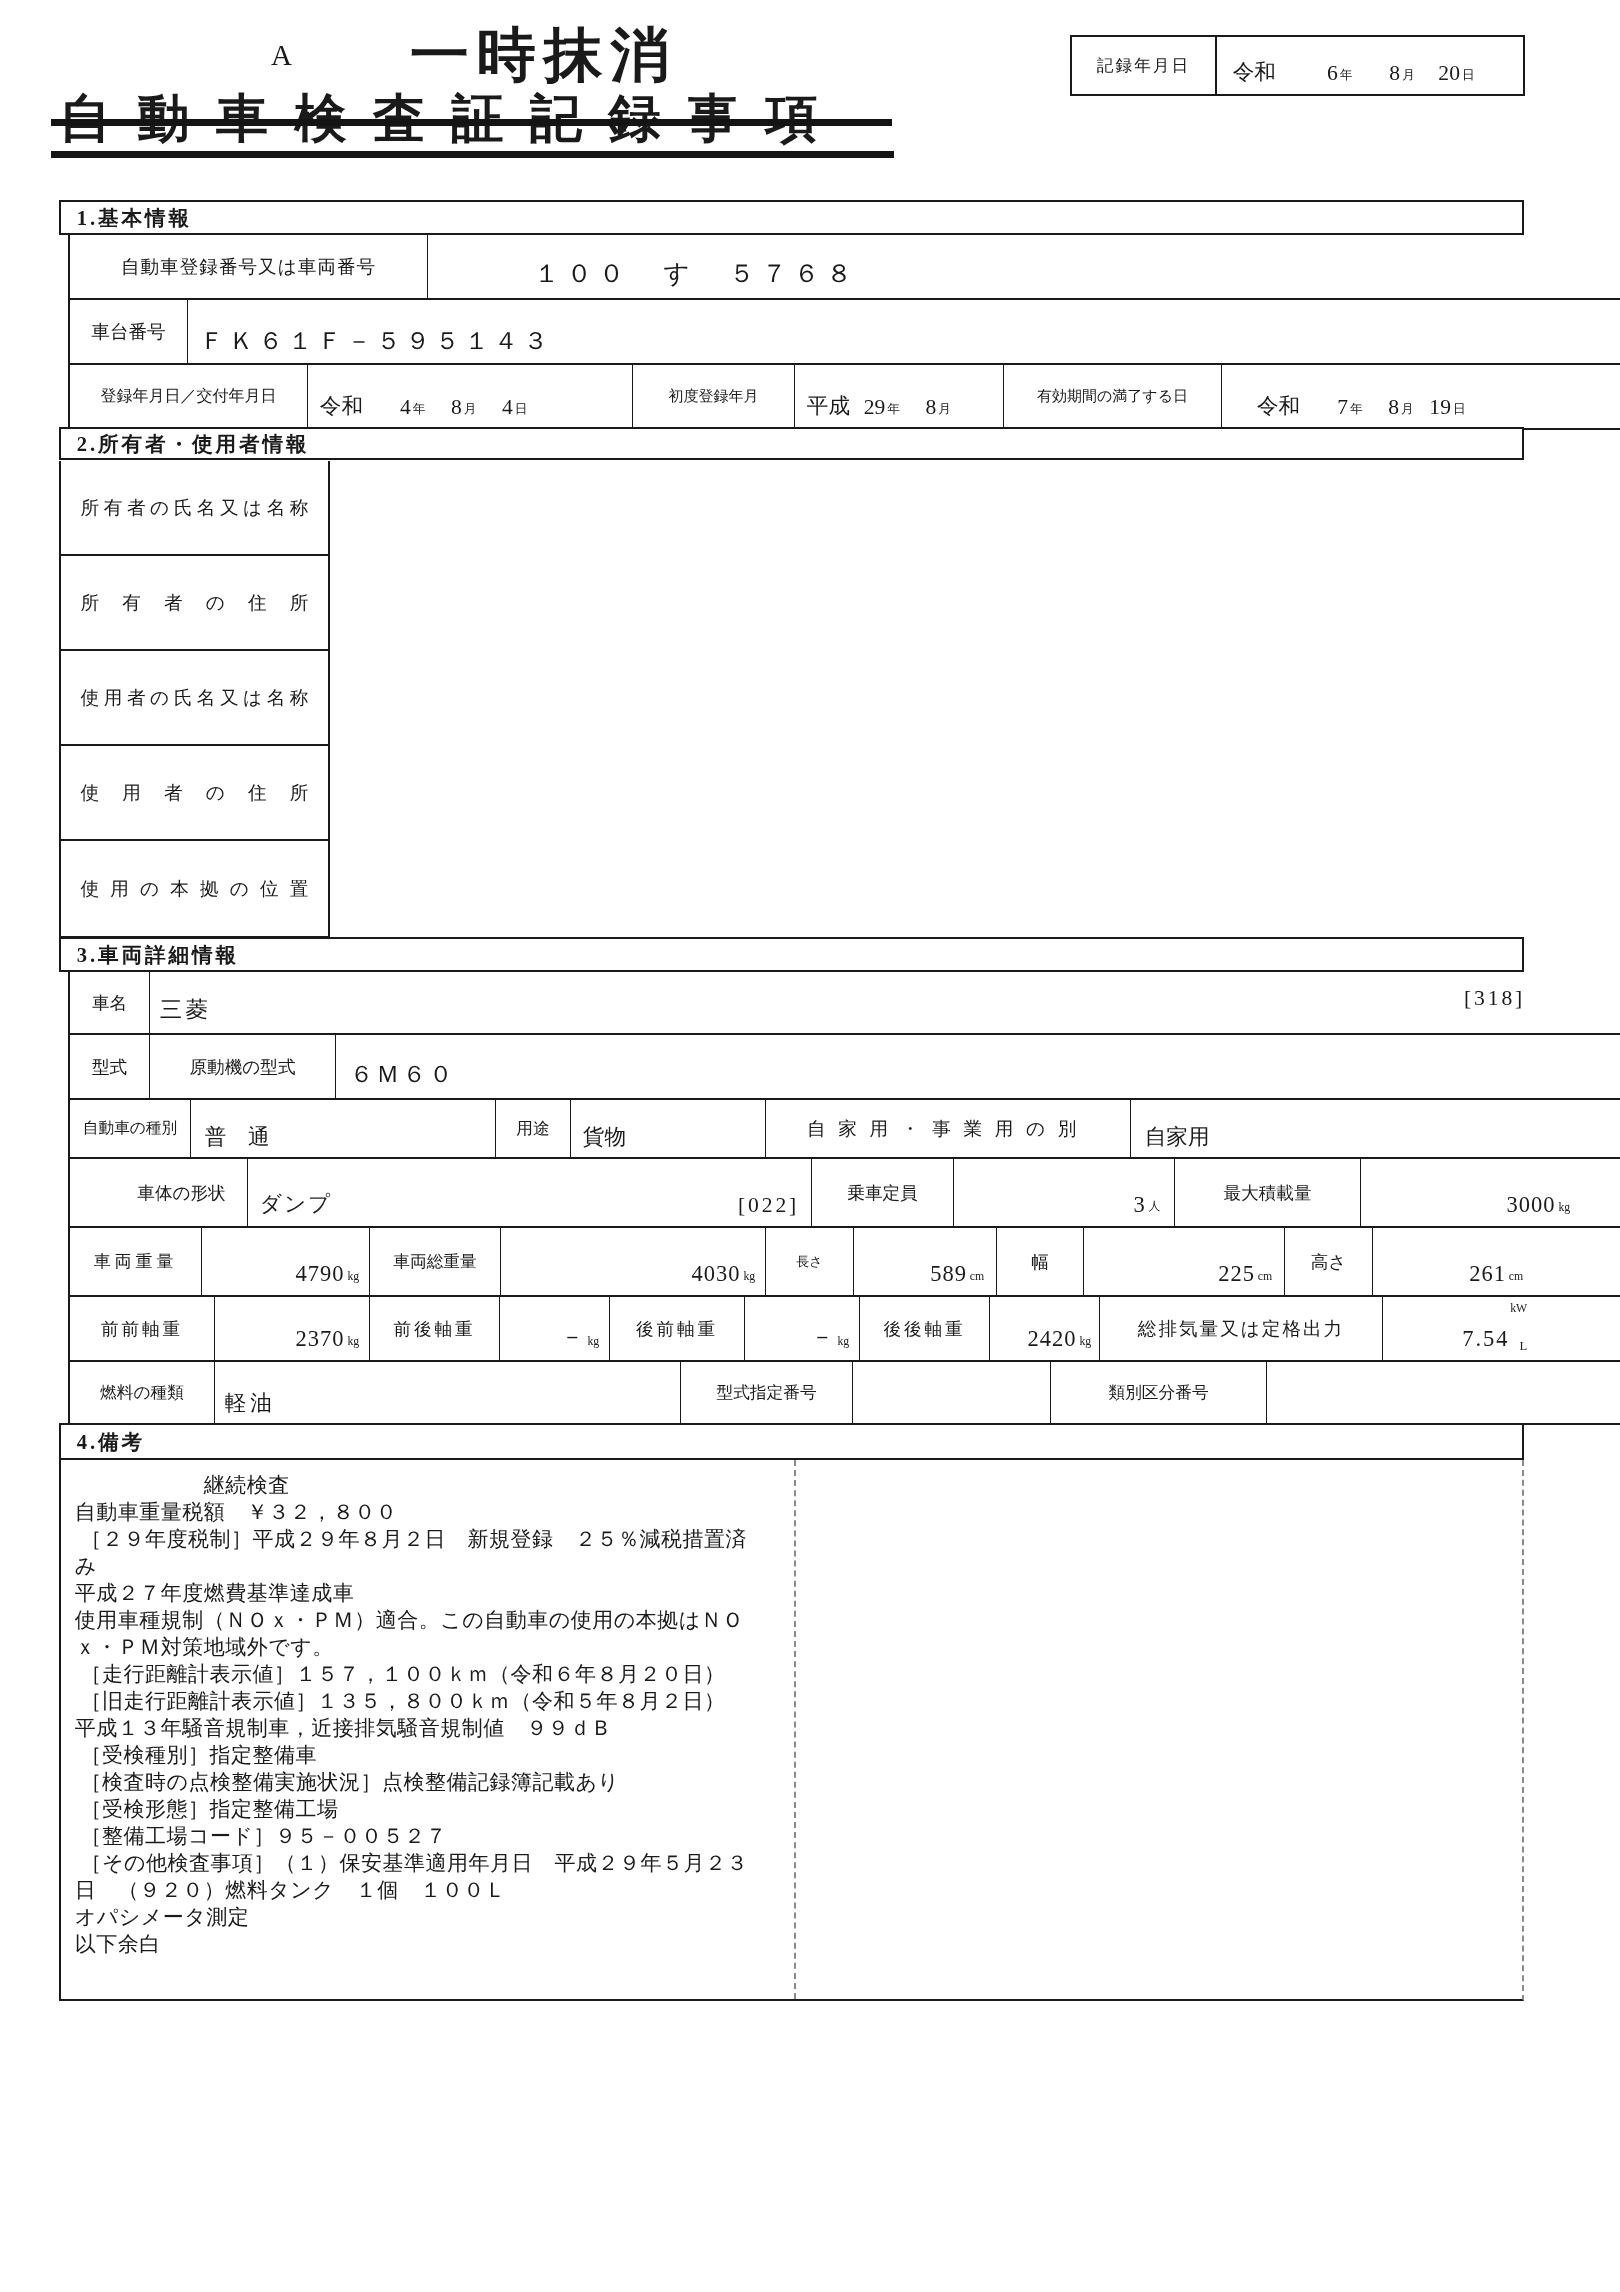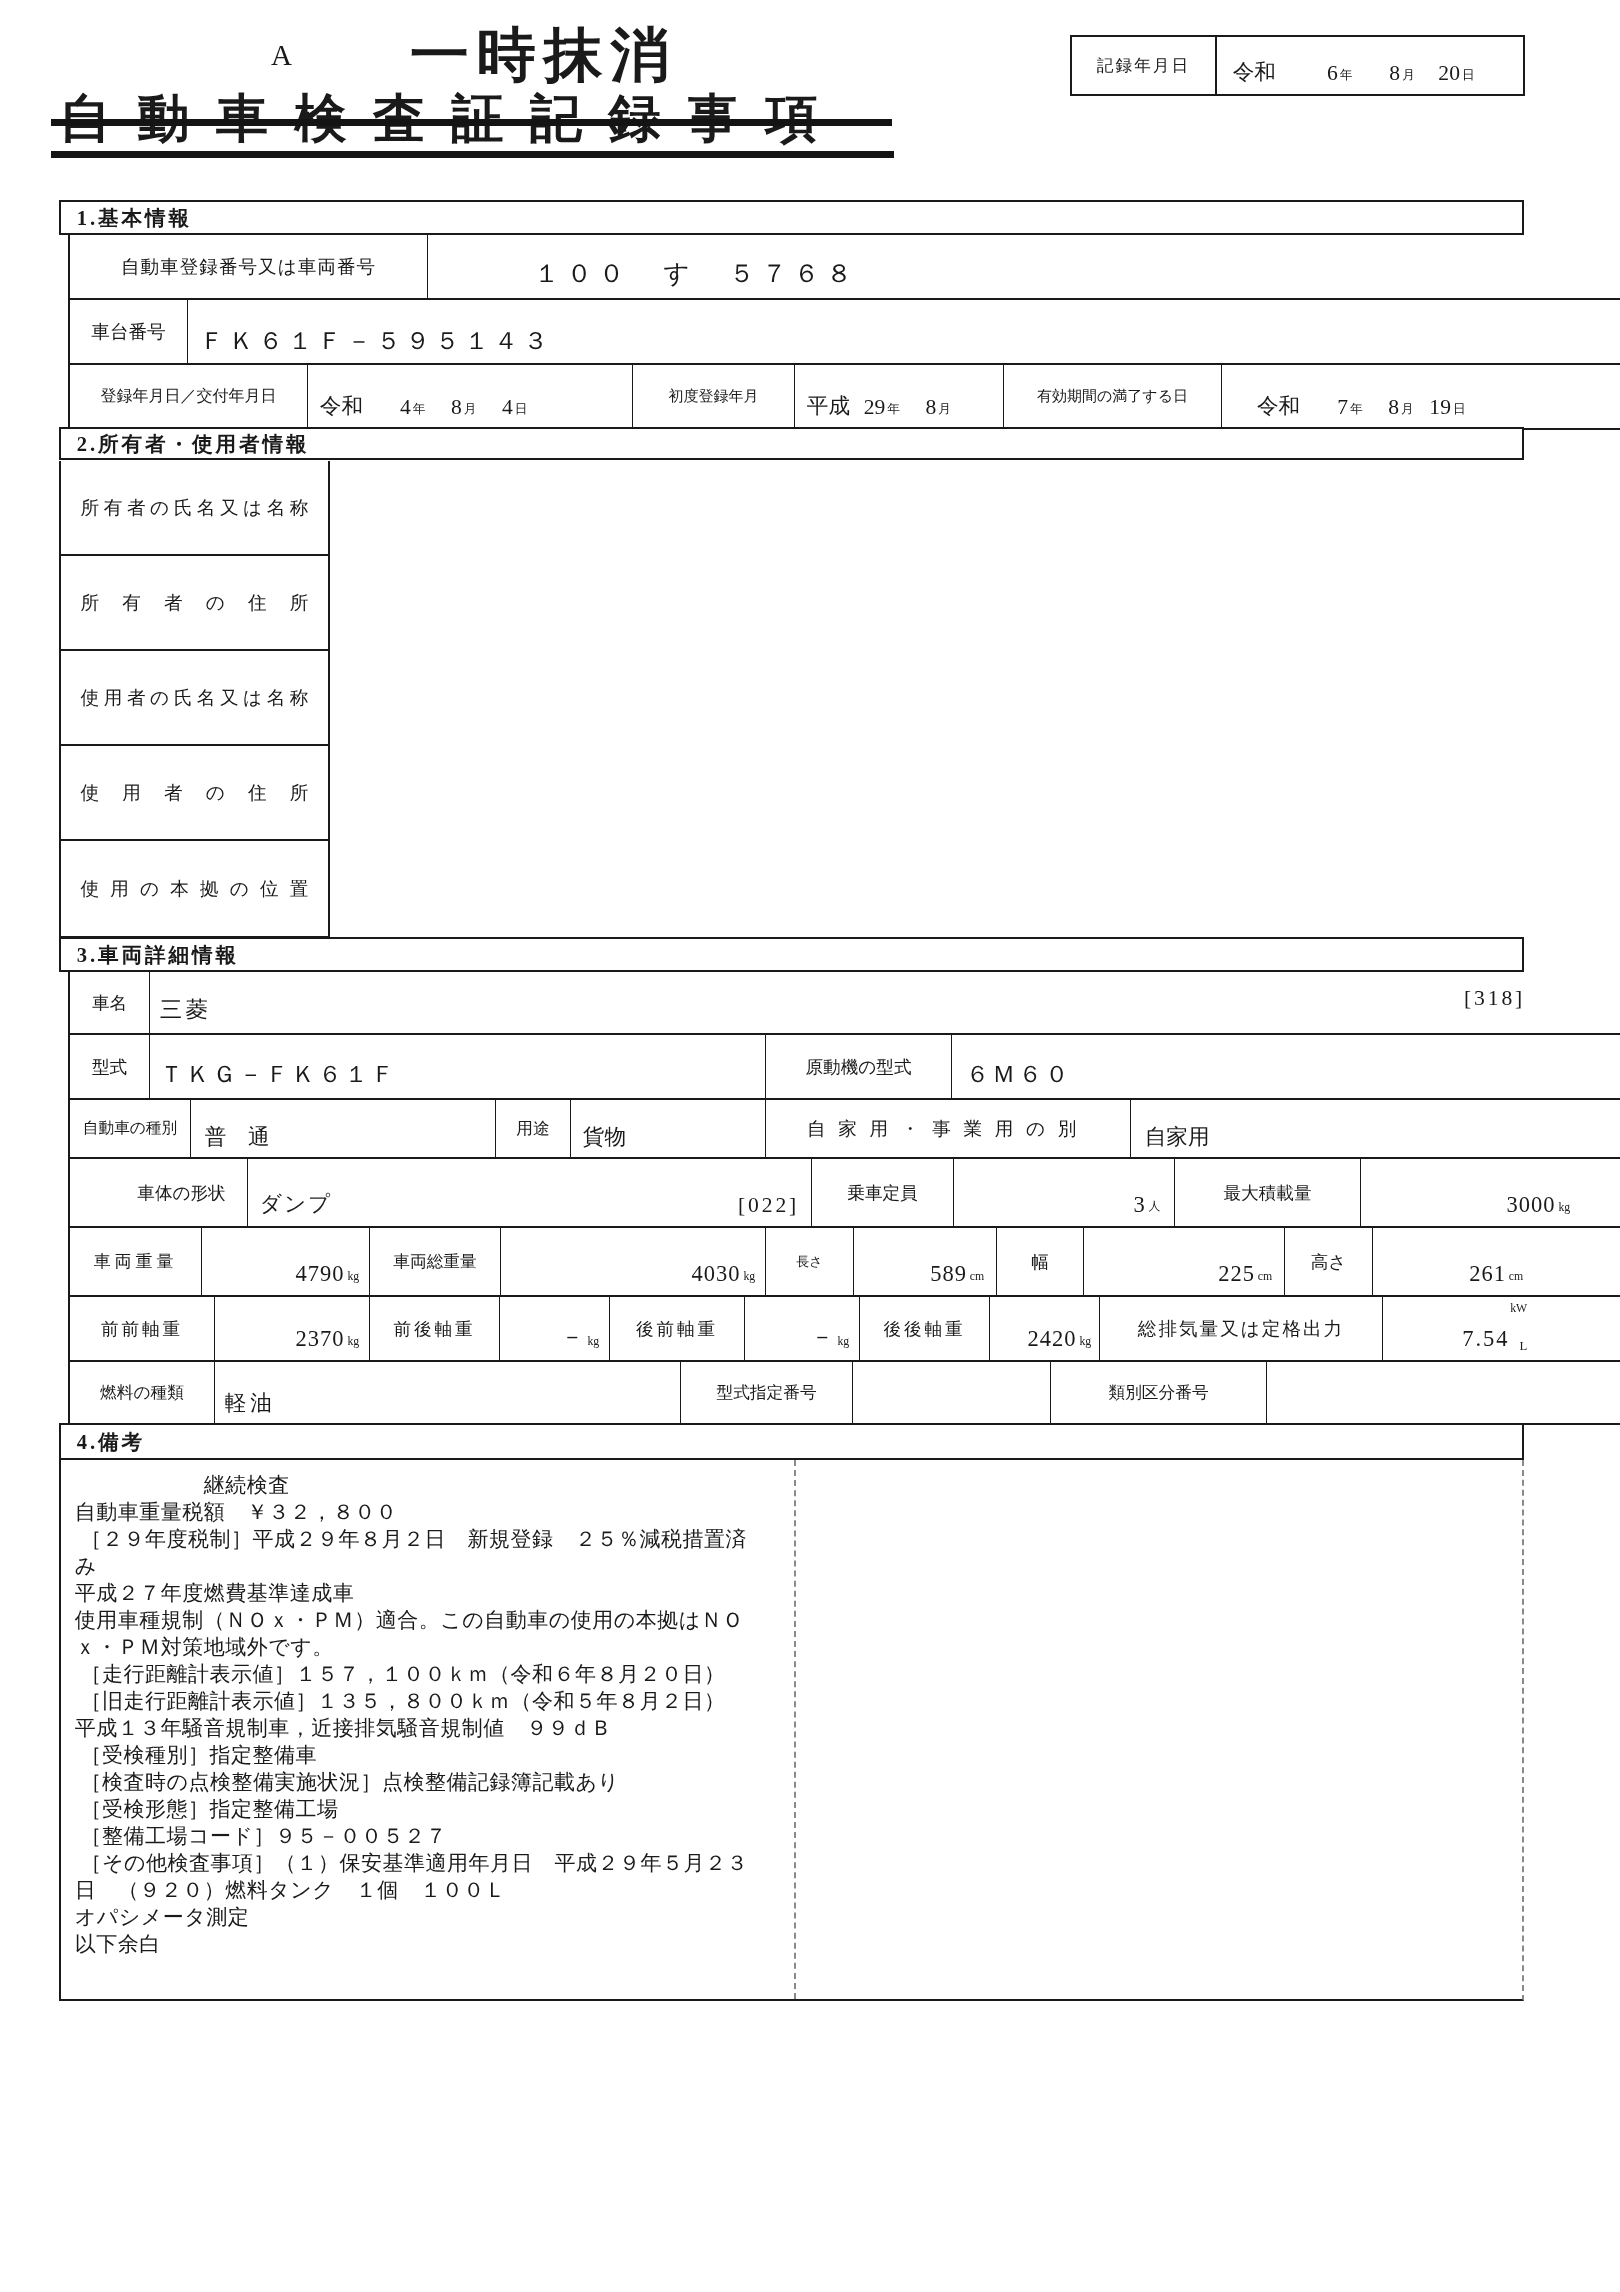--- a/index.html
+++ b/index.html
@@ -156,23 +156,20 @@
     <div class="tr" style="height:63px;">
       <div class="td lab" style="width:80px;font-size:17.6px;">車名</div>
       <div class="td" style="width:1385px;justify-content:space-between;align-items:flex-end;padding:0 9.8px 7.8px 9.8px;">
         <span style="font-size:22.5px;letter-spacing:2.9px;">三菱</span>
         <span class="code" style="align-self:center;">[318]</span>
       </div>
     </div>
 
     <div class="tr" style="height:65px;">
       <div class="td lab" style="width:80px;font-size:17.6px;">型式</div>
-      <div class="td bl" style="width:616px;padding:0 0 7.8px 9.8px;">
-        <span style="font-size:23.5px;letter-spacing:2.9px;">ＴＫＧ－ＦＫ６１Ｆ</span>
-      </div>
       <div class="td lab" style="width:186px;font-size:17.6px;">原動機の型式</div>
       <div class="td bl" style="width:583px;padding:0 0 7.8px 13.7px;">
         <span style="font-size:23.5px;letter-spacing:2.9px;">６Ｍ６０</span>
       </div>
     </div>
 
     <div class="tr" style="height:59px;">
       <div class="td lab" style="width:121px;font-size:15.7px;">自動車の種別</div>
       <div class="td bl" style="width:305px;padding:0 0 5.9px 13.7px;font-size:21.6px;">普　通</div>
       <div class="td lab" style="width:75px;font-size:16.7px;">用途</div>

